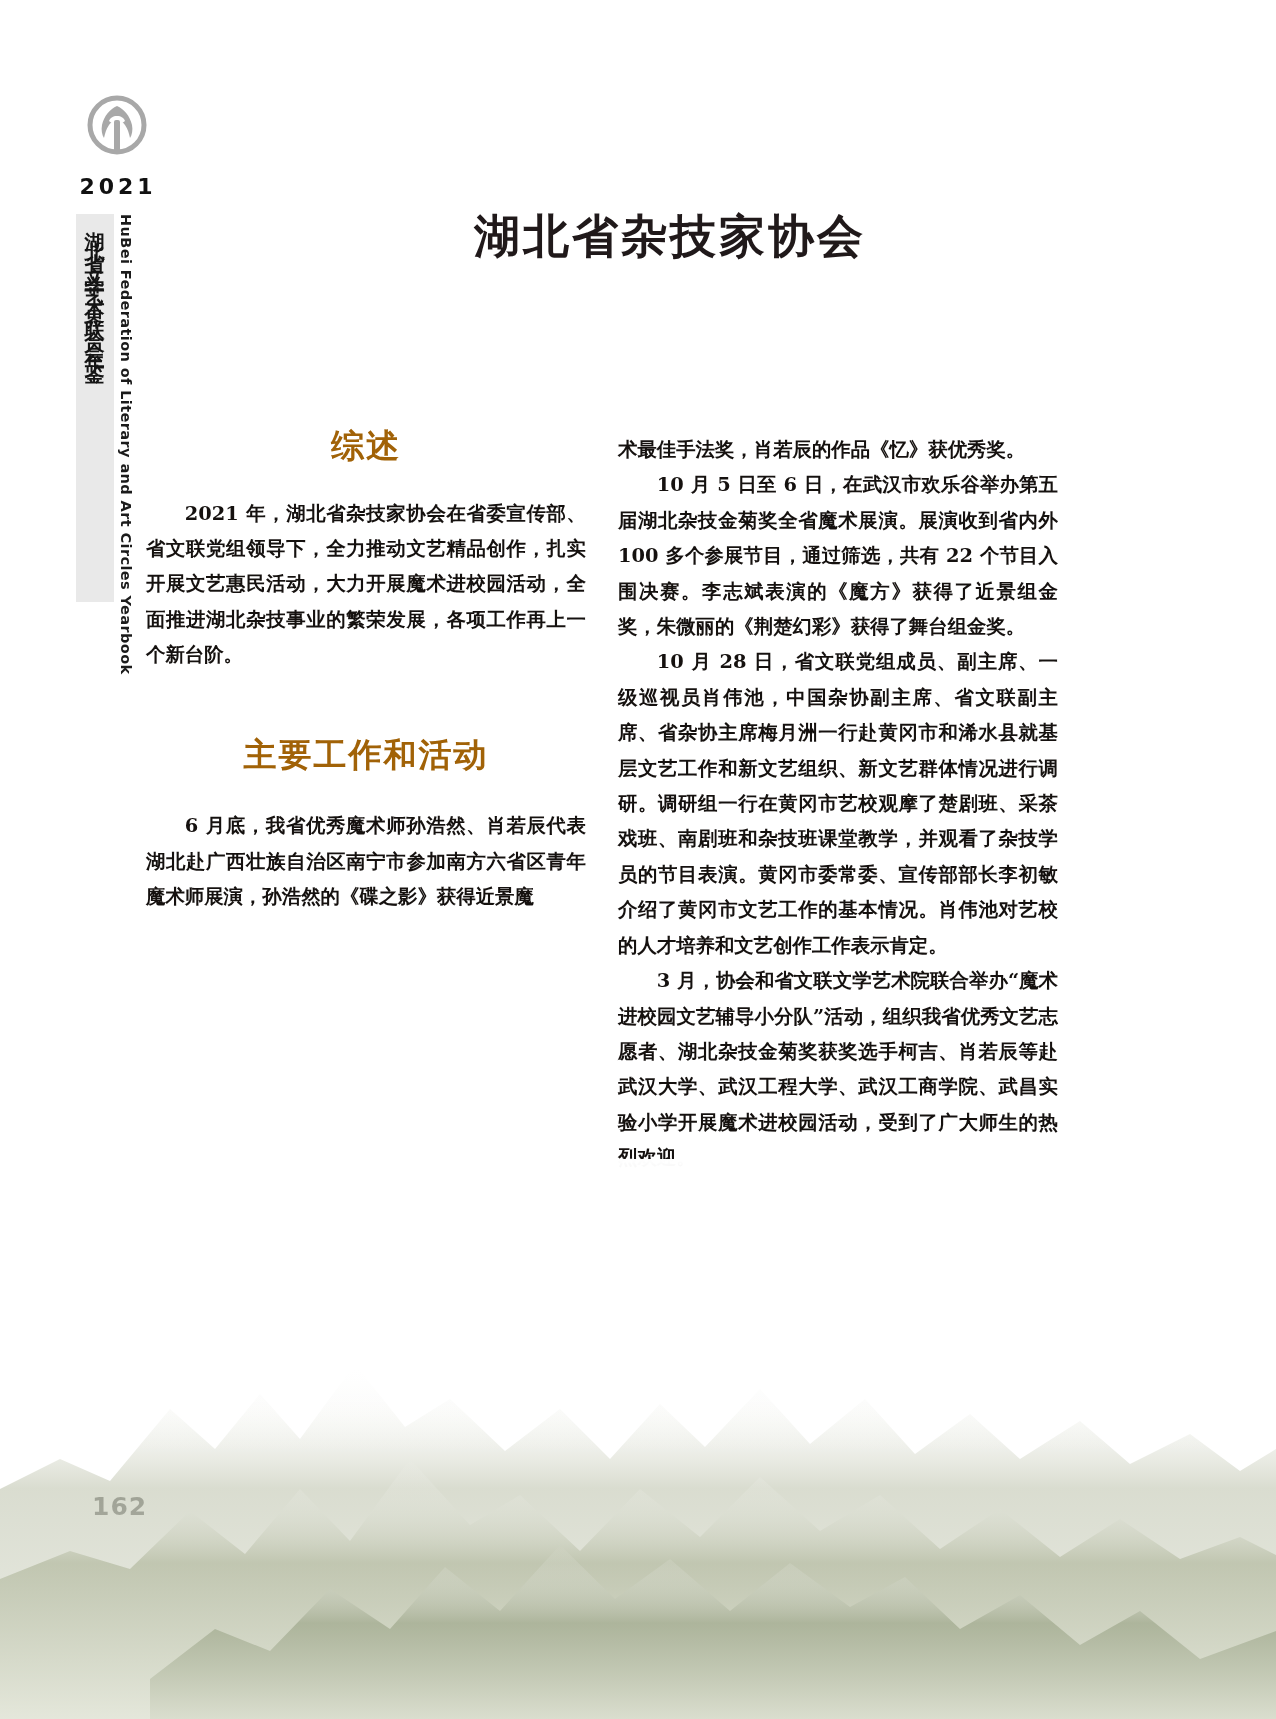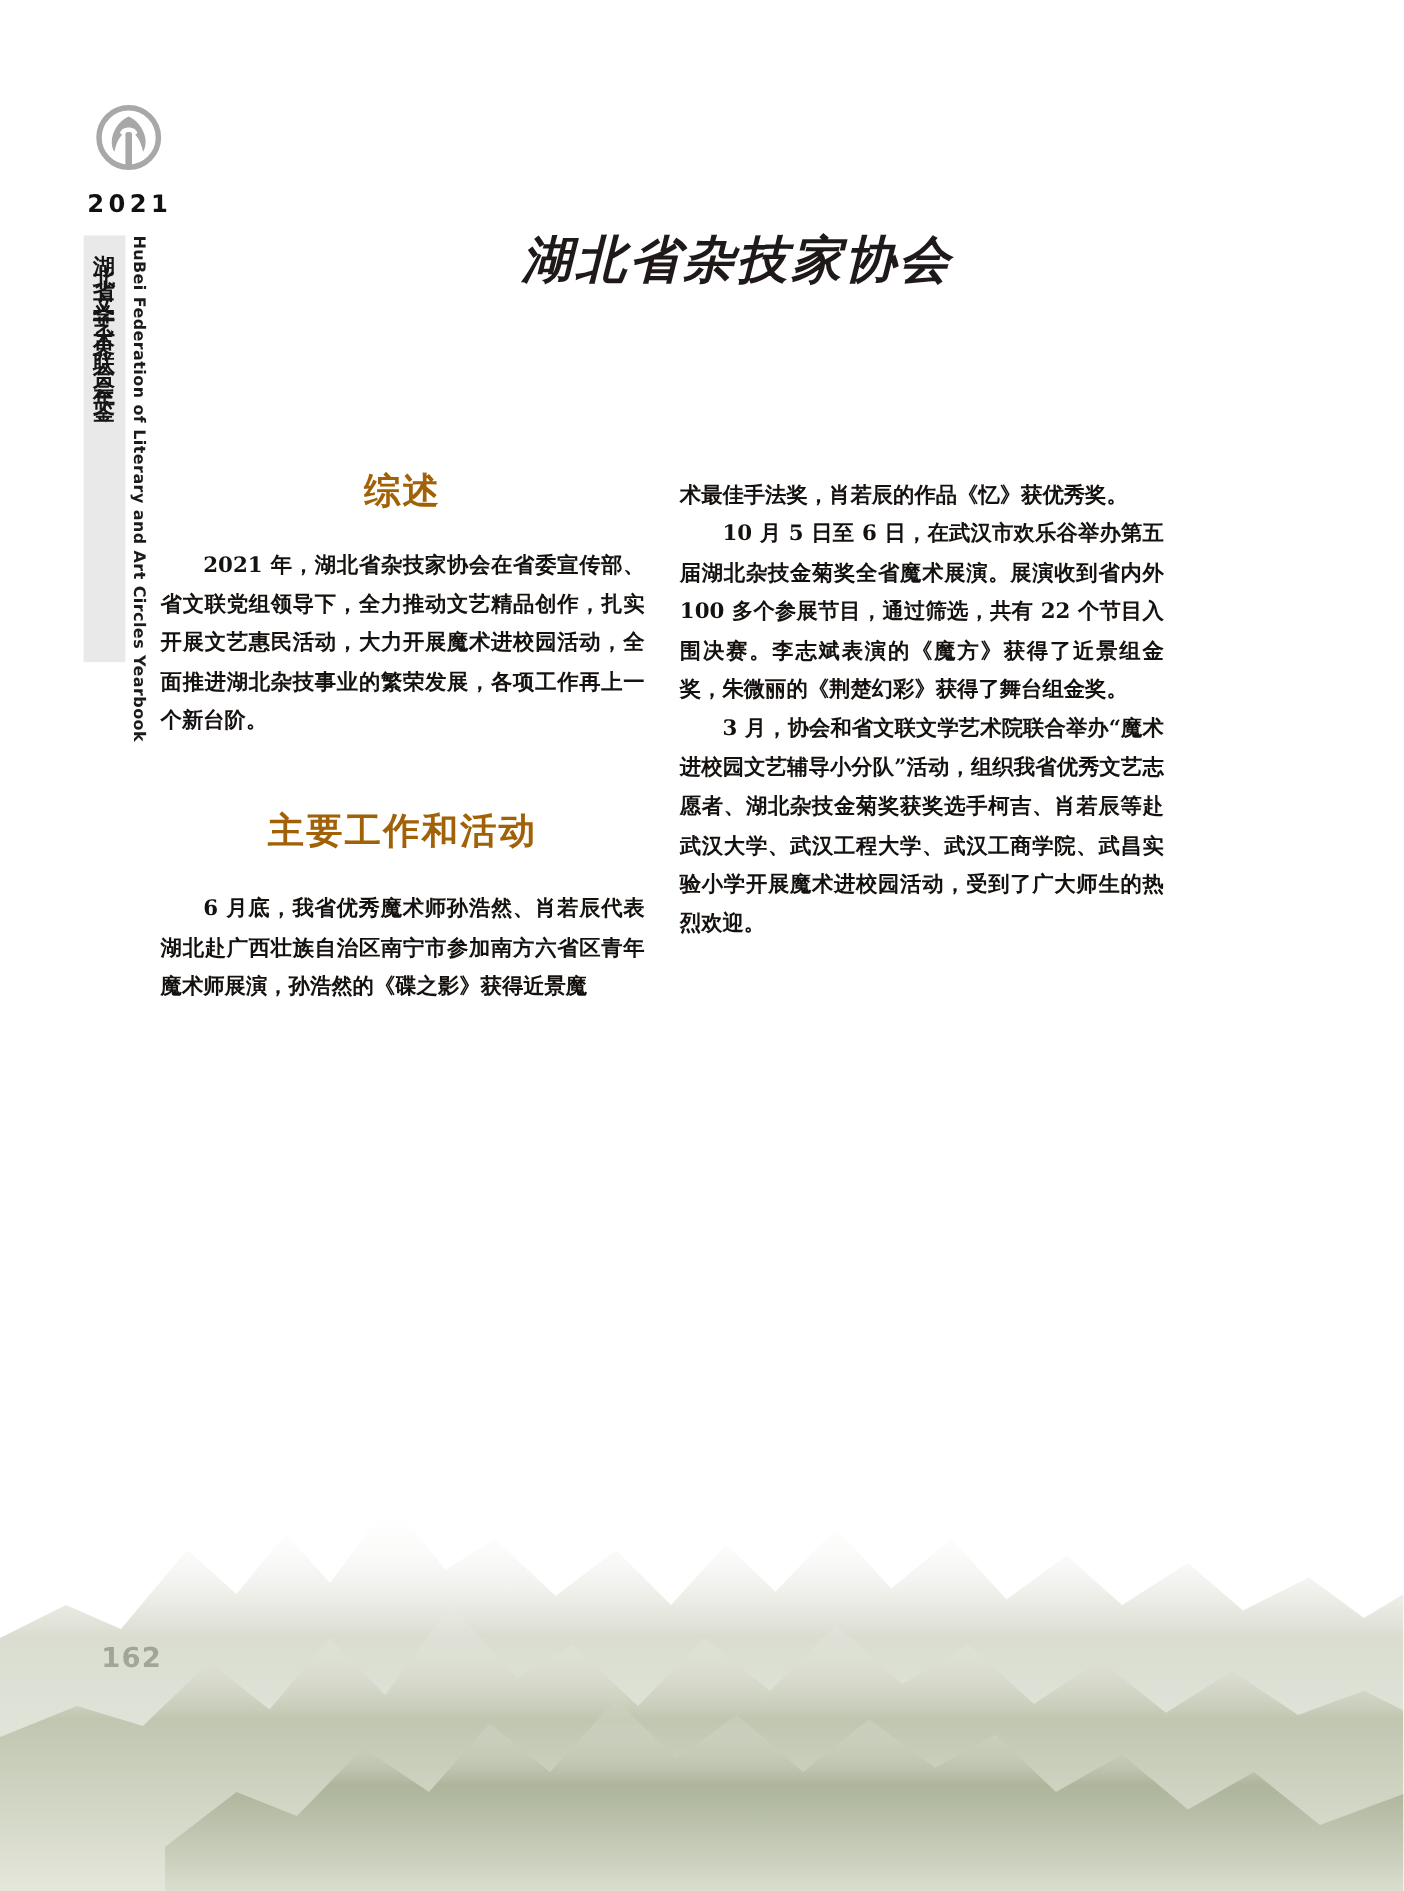--- a/index.html
+++ b/index.html
@@ -100,21 +100,20 @@
     position: absolute;
     left: 230px;
     top: 206px;
     width: 880px;
     text-align: center;
     font-family: "DejaVu Serif", "Liberation Serif", serif;
     font-weight: 700;
     font-size: 46px;
     letter-spacing: 3px;
     color: #20191a;
-    font-style: italic;
   }
 
   
   .column {
     position: absolute;
     top: 404px;
     width: 440px;
     font-size: 19.4px;
     line-height: 35.4px;
     text-align: justify;
@@ -202,20 +201,21 @@
     <h2 class="sec-head h-overview">综述</h2>
     <p class="body">2021 年，湖北省杂技家协会在省委宣传部、省文联党组领导下，全力推动文艺精品创作，扎实开展文艺惠民活动，大力开展魔术进校园活动，全面推进湖北杂技事业的繁荣发展，各项工作再上一个新台阶。</p>
 
     <h2 class="sec-head h-main">主要工作和活动</h2>
     <p class="body">6 月底，我省优秀魔术师孙浩然、肖若辰代表湖北赴广西壮族自治区南宁市参加南方六省区青年魔术师展演，孙浩然的《碟之影》获得近景魔</p>
   </div>
 
   <div class="column" id="col-right">
     <p class="body" style="text-indent:0">术最佳手法奖，肖若辰的作品《忆》获优秀奖。</p>
     <p class="body">10 月 5 日至 6 日，在武汉市欢乐谷举办第五届湖北杂技金菊奖全省魔术展演。展演收到省内外 100 多个参展节目，通过筛选，共有 22 个节目入围决赛。李志斌表演的《魔方》获得了近景组金奖，朱微丽的《荆楚幻彩》获得了舞台组金奖。</p>
+    <p class="body">10 月 28 日，省文联党组成员、副主席、一级巡视员肖伟池，中国杂协副主席、省文联副主席、省杂协主席梅月洲一行赴黄冈市和浠水县就基层文艺工作和新文艺组织、新文艺群体情况进行调研。调研组一行在黄冈市艺校观摩了楚剧班、采茶戏班、南剧班和杂技班课堂教学，并观看了杂技学员的节目表演。黄冈市委常委、宣传部部长李初敏介绍了黄冈市文艺工作的基本情况。肖伟池对艺校的人才培养和文艺创作工作表示肯定。</p>
     <p class="body">3 月，协会和省文联文学艺术院联合举办“魔术进校园文艺辅导小分队”活动，组织我省优秀文艺志愿者、湖北杂技金菊奖获奖选手柯吉、肖若辰等赴武汉大学、武汉工程大学、武汉工商学院、武昌实验小学开展魔术进校园活动，受到了广大师生的热烈欢迎。</p>
   </div>
 
   <div id="page-number">162</div>
 
   <div id="artwork">
     <svg viewBox="0 0 1276 560" preserveAspectRatio="none" xmlns="http://www.w3.org/2000/svg">
       <defs>
         <linearGradient id="fadeA" x1="0" y1="0" x2="0" y2="1">
           <stop offset="0%" stop-color="#ffffff" stop-opacity="0"></stop>

